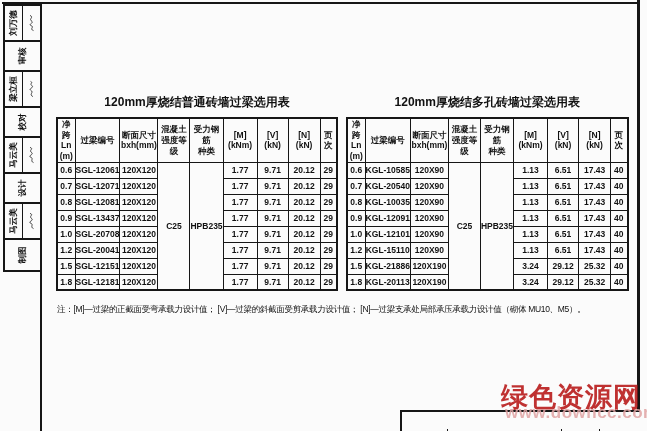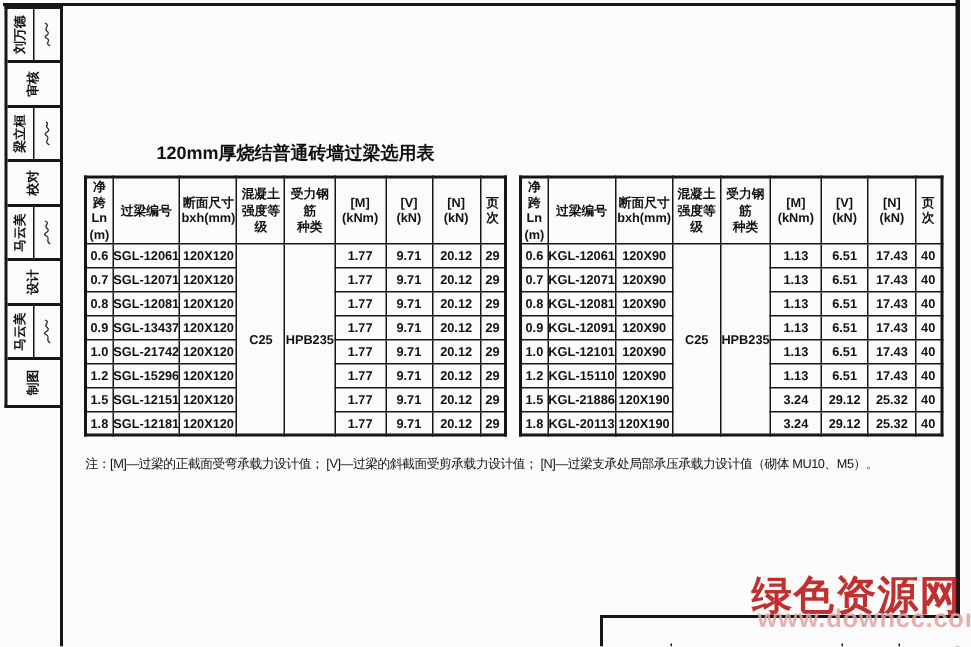--- a/index.html
+++ b/index.html
@@ -206,30 +206,30 @@
           <td>0.9</td>
           <td>SGL-13437</td>
           <td>120X120</td>
           <td>1.77</td>
           <td>9.71</td>
           <td>20.12</td>
           <td>29</td>
         </tr>
         <tr>
           <td>1.0</td>
-          <td>SGL-21742</td>
+          <td>SGL-20708</td>
           <td>120X120</td>
           <td>1.77</td>
           <td>9.71</td>
           <td>20.12</td>
           <td>29</td>
         </tr>
         <tr>
           <td>1.2</td>
-          <td>SGL-15296</td>
+          <td>SGL-20041</td>
           <td>120X120</td>
           <td>1.77</td>
           <td>9.71</td>
           <td>20.12</td>
           <td>29</td>
         </tr>
         <tr>
           <td>1.5</td>
           <td>SGL-12151</td>
           <td>120X120</td>
@@ -245,20 +245,21 @@
           <td>1.77</td>
           <td>9.71</td>
           <td>20.12</td>
           <td>29</td>
         </tr>
       </tbody>
     </table>
 </div>
 
 <div class="table-block" id="tblR">
+  <div class="tbl-title">120mm厚烧结多孔砖墙过梁选用表</div>
   <table>
       <colgroup>
         <col style="width: 18px;">
         <col style="width: 44px;">
         <col style="width: 38px;">
         <col style="width: 32px;">
         <col style="width: 31px;">
         <col style="width: 34px;">
         <col style="width: 31px;">
         <col style="width: 32px;">
@@ -280,41 +281,41 @@
           <th>[V]
 (kN)</th>
           <th>[N]
 (kN)</th>
           <th>页次</th>
         </tr>
       </thead>
       <tbody>
         <tr>
           <td>0.6</td>
-          <td>KGL-12061</td>
+          <td>KGL-10585</td>
           <td>120X90</td>
           <td rowspan="8">C25</td>
           <td rowspan="8">HPB235</td>
           <td>1.13</td>
           <td>6.51</td>
           <td>17.43</td>
           <td>40</td>
         </tr>
         <tr>
           <td>0.7</td>
-          <td>KGL-12071</td>
+          <td>KGL-20540</td>
           <td>120X90</td>
           <td>1.13</td>
           <td>6.51</td>
           <td>17.43</td>
           <td>40</td>
         </tr>
         <tr>
           <td>0.8</td>
-          <td>KGL-12081</td>
+          <td>KGL-10035</td>
           <td>120X90</td>
           <td>1.13</td>
           <td>6.51</td>
           <td>17.43</td>
           <td>40</td>
         </tr>
         <tr>
           <td>0.9</td>
           <td>KGL-12091</td>
           <td>120X90</td>

